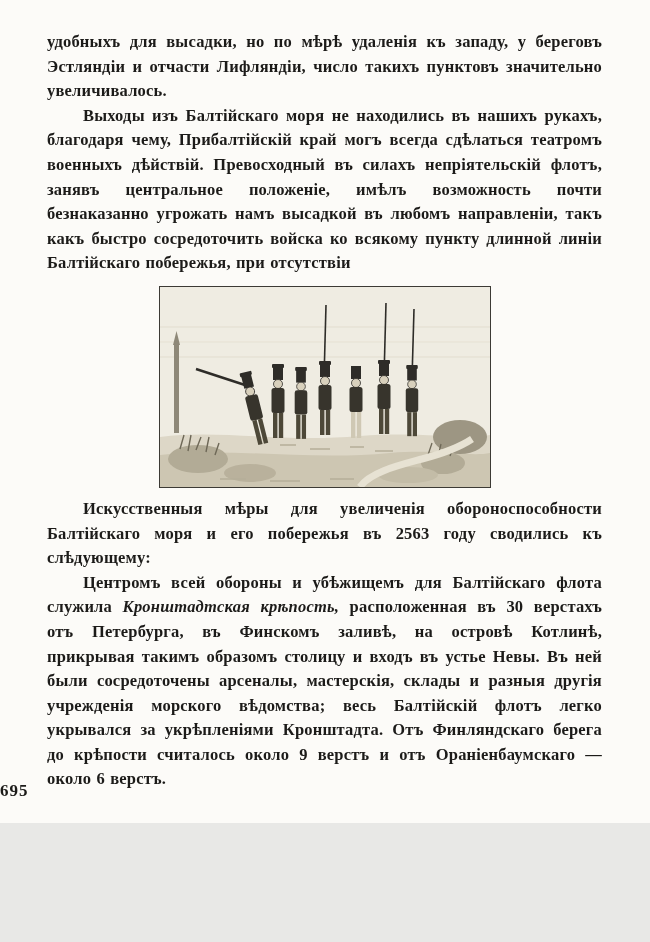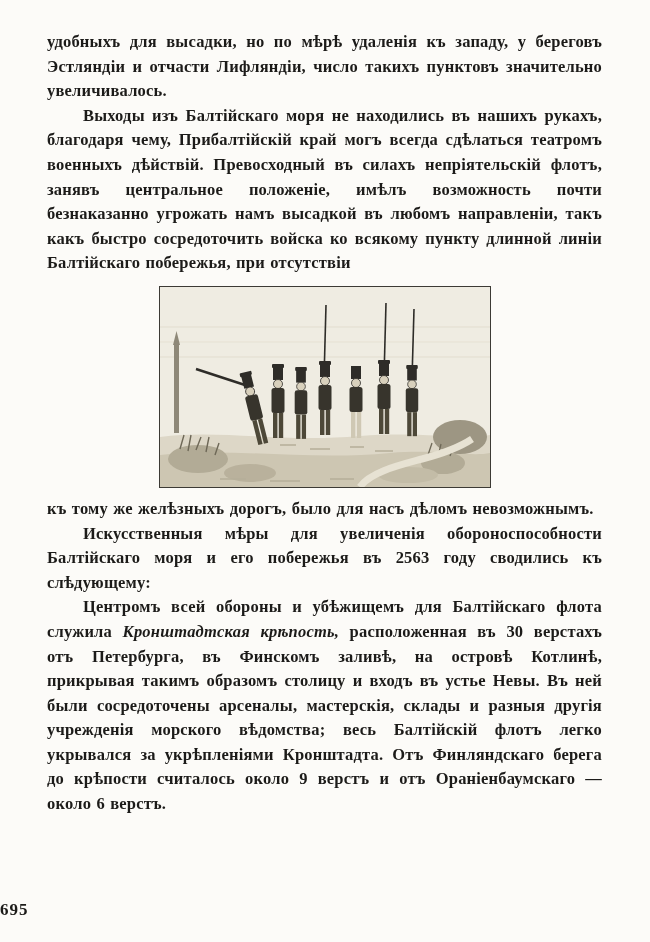--- a/index.html
+++ b/index.html
@@ -3,21 +3,21 @@
 <meta charset="utf-8">
 <style>
   html, body {
     margin: 0;
     padding: 0;
     background: #e8e8e6;
   }
   .page {
     position: relative;
     width: 650px;
-    height: 942px;
+    height: 823px;
     margin: 0 auto;
     background: #fcfbf8;
     color: #1c1b19;
     font-family: "Liberation Serif", "DejaVu Serif", serif;
     font-weight: 600;
     box-sizing: border-box;
     padding: 30px 48px 0 47px;
     overflow: hidden;
   }
   .para {
@@ -139,21 +139,20 @@
         <g transform="translate(252,81) scale(0.96)">
             <use href="#sold"></use>
           </g>
 
         <path d="M120,158 h16 M150,162 h20 M190,160 h14 M215,164 h18" stroke="#b5ae99" stroke-width="1.4"></path>
         <path d="M60,192 h26 M110,194 h30 M170,192 h24" stroke="#b5ae99" stroke-width="1.4"></path>
       </svg>
     </div>
   </div>
 
-  <p class="para no-indent">къ тому же желѣзныхъ дорогъ, было для насъ дѣломъ невозможнымъ.</p>
 
   <p class="para">Искусственныя мѣры для увеличенія обороноспособности Балтійскаго моря и его побережья въ 2563 году сводились къ слѣдующему:</p>
 
   <p class="para"><span>Центромъ всей обороны и убѣжищемъ для Балтійскаго флота служила </span><span class="italic-inline">Кронштадтская крѣпость,</span><span> расположенная въ 30 верстахъ отъ Петербурга, въ Финскомъ заливѣ, на островѣ Котлинѣ, прикрывая такимъ образомъ столицу и входъ въ устье Невы. Въ ней были сосредоточены арсеналы, мастерскія, склады и разныя другія учрежденія морского вѣдомства; весь Балтійскій флотъ легко укрывался за укрѣпленіями Кронштадта. Отъ Финляндскаго берега до крѣпости считалось около 9 верстъ и отъ Ораніенбаумскаго — около 6 верстъ.</span></p>
 
 
   <div class="page-number">695</div>
 
 </div>
 

